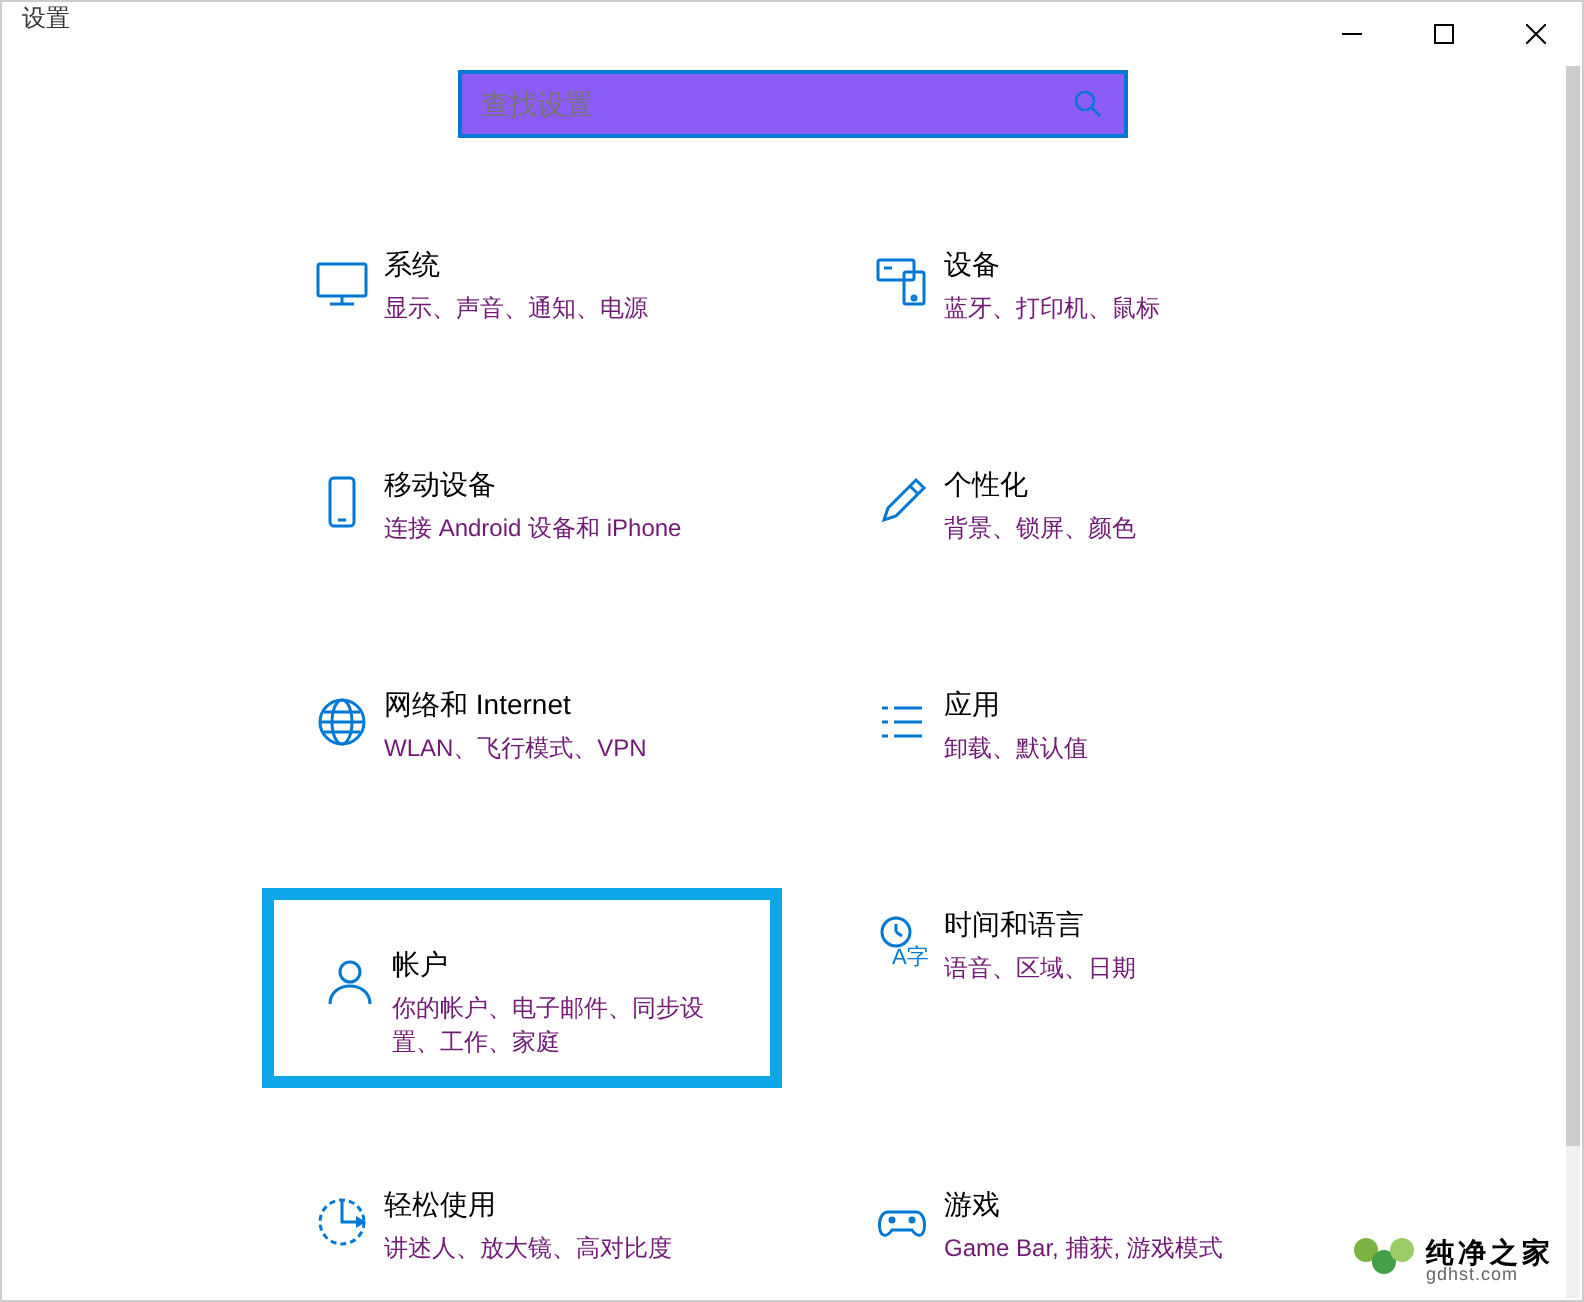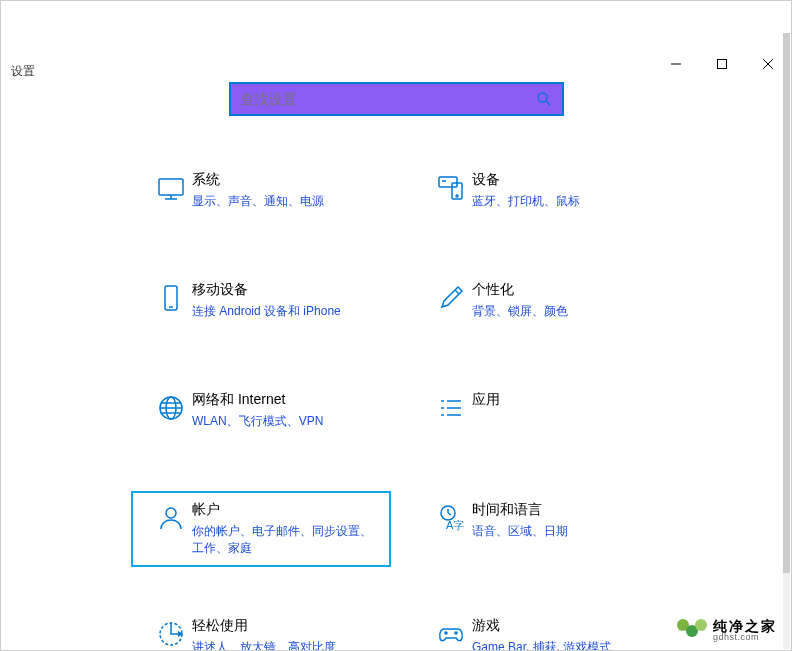--- a/index.html
+++ b/index.html
@@ -7,25 +7,24 @@
       font-family: "Microsoft YaHei", "Segoe UI", sans-serif;
       background: #ffffff;
       width: 792px;
       height: 651px;
       position: relative;
       border: 1px solid #ccc;
     }
     .titlebar {
       height: 32px;
       display: flex;
-      align-items: flex-end;
+      align-items: flex-start;
       padding-left: 10px;
       font-size: 12px;
       color: #333;
-      margin-top: 47px;
     }
     .titlebar-title { flex: 1; }
     .titlebar-controls { display: flex; }
     .titlebar-btn {
       width: 46px;
       height: 32px;
       display: flex;
       align-items: center;
       justify-content: center;
       cursor: pointer;
@@ -77,27 +76,27 @@
       padding-top: 2px;
     }
     .tile-text { flex: 1; padding-left: 6px; }
     .tile-title {
       font-size: 14px;
       color: #000;
       margin-bottom: 4px;
     }
     .tile-desc {
       font-size: 12px;
-      color: #1d4ed8;
+      color: #701a75;
       line-height: 1.4;
     }
     .highlighted {
-      border: 2px solid #0ea5e9;
+      border: 6px solid #0ea5e9;
       margin: -10px -10px -10px -10px;
-      padding: 8px 10px 8px 8px;
+      padding: 24px 10px 8px 8px;
     }
     .scrollbar-track {
       position: absolute;
       right: 1px;
       top: 32px;
       bottom: 1px;
       width: 7px;
       background: #f0f0f0;
     }
     .scrollbar-thumb {
@@ -244,20 +243,21 @@
             <line x1="5" y1="8" x2="8" y2="8"></line>
             <line x1="11" y1="8" x2="25" y2="8"></line>
             <line x1="5" y1="15" x2="8" y2="15"></line>
             <line x1="11" y1="15" x2="25" y2="15"></line>
             <line x1="5" y1="22" x2="8" y2="22"></line>
             <line x1="11" y1="22" x2="25" y2="22"></line>
           </svg>
       </div>
       <div class="tile-text">
         <div class="tile-title">应用</div>
+        <div class="tile-desc">卸载、默认值</div>
       </div>
     </div>
 
     <div class="tile highlighted">
       <div class="tile-icon">
         <svg width="30" height="30" viewBox="0 0 30 30" fill="none" stroke="#0078d4" stroke-width="1.5">
             <circle cx="15" cy="10" r="5"></circle>
             <path d="M5 26 C5 20 10 17 15 17 C20 17 25 20 25 26"></path>
           </svg>
       </div>

